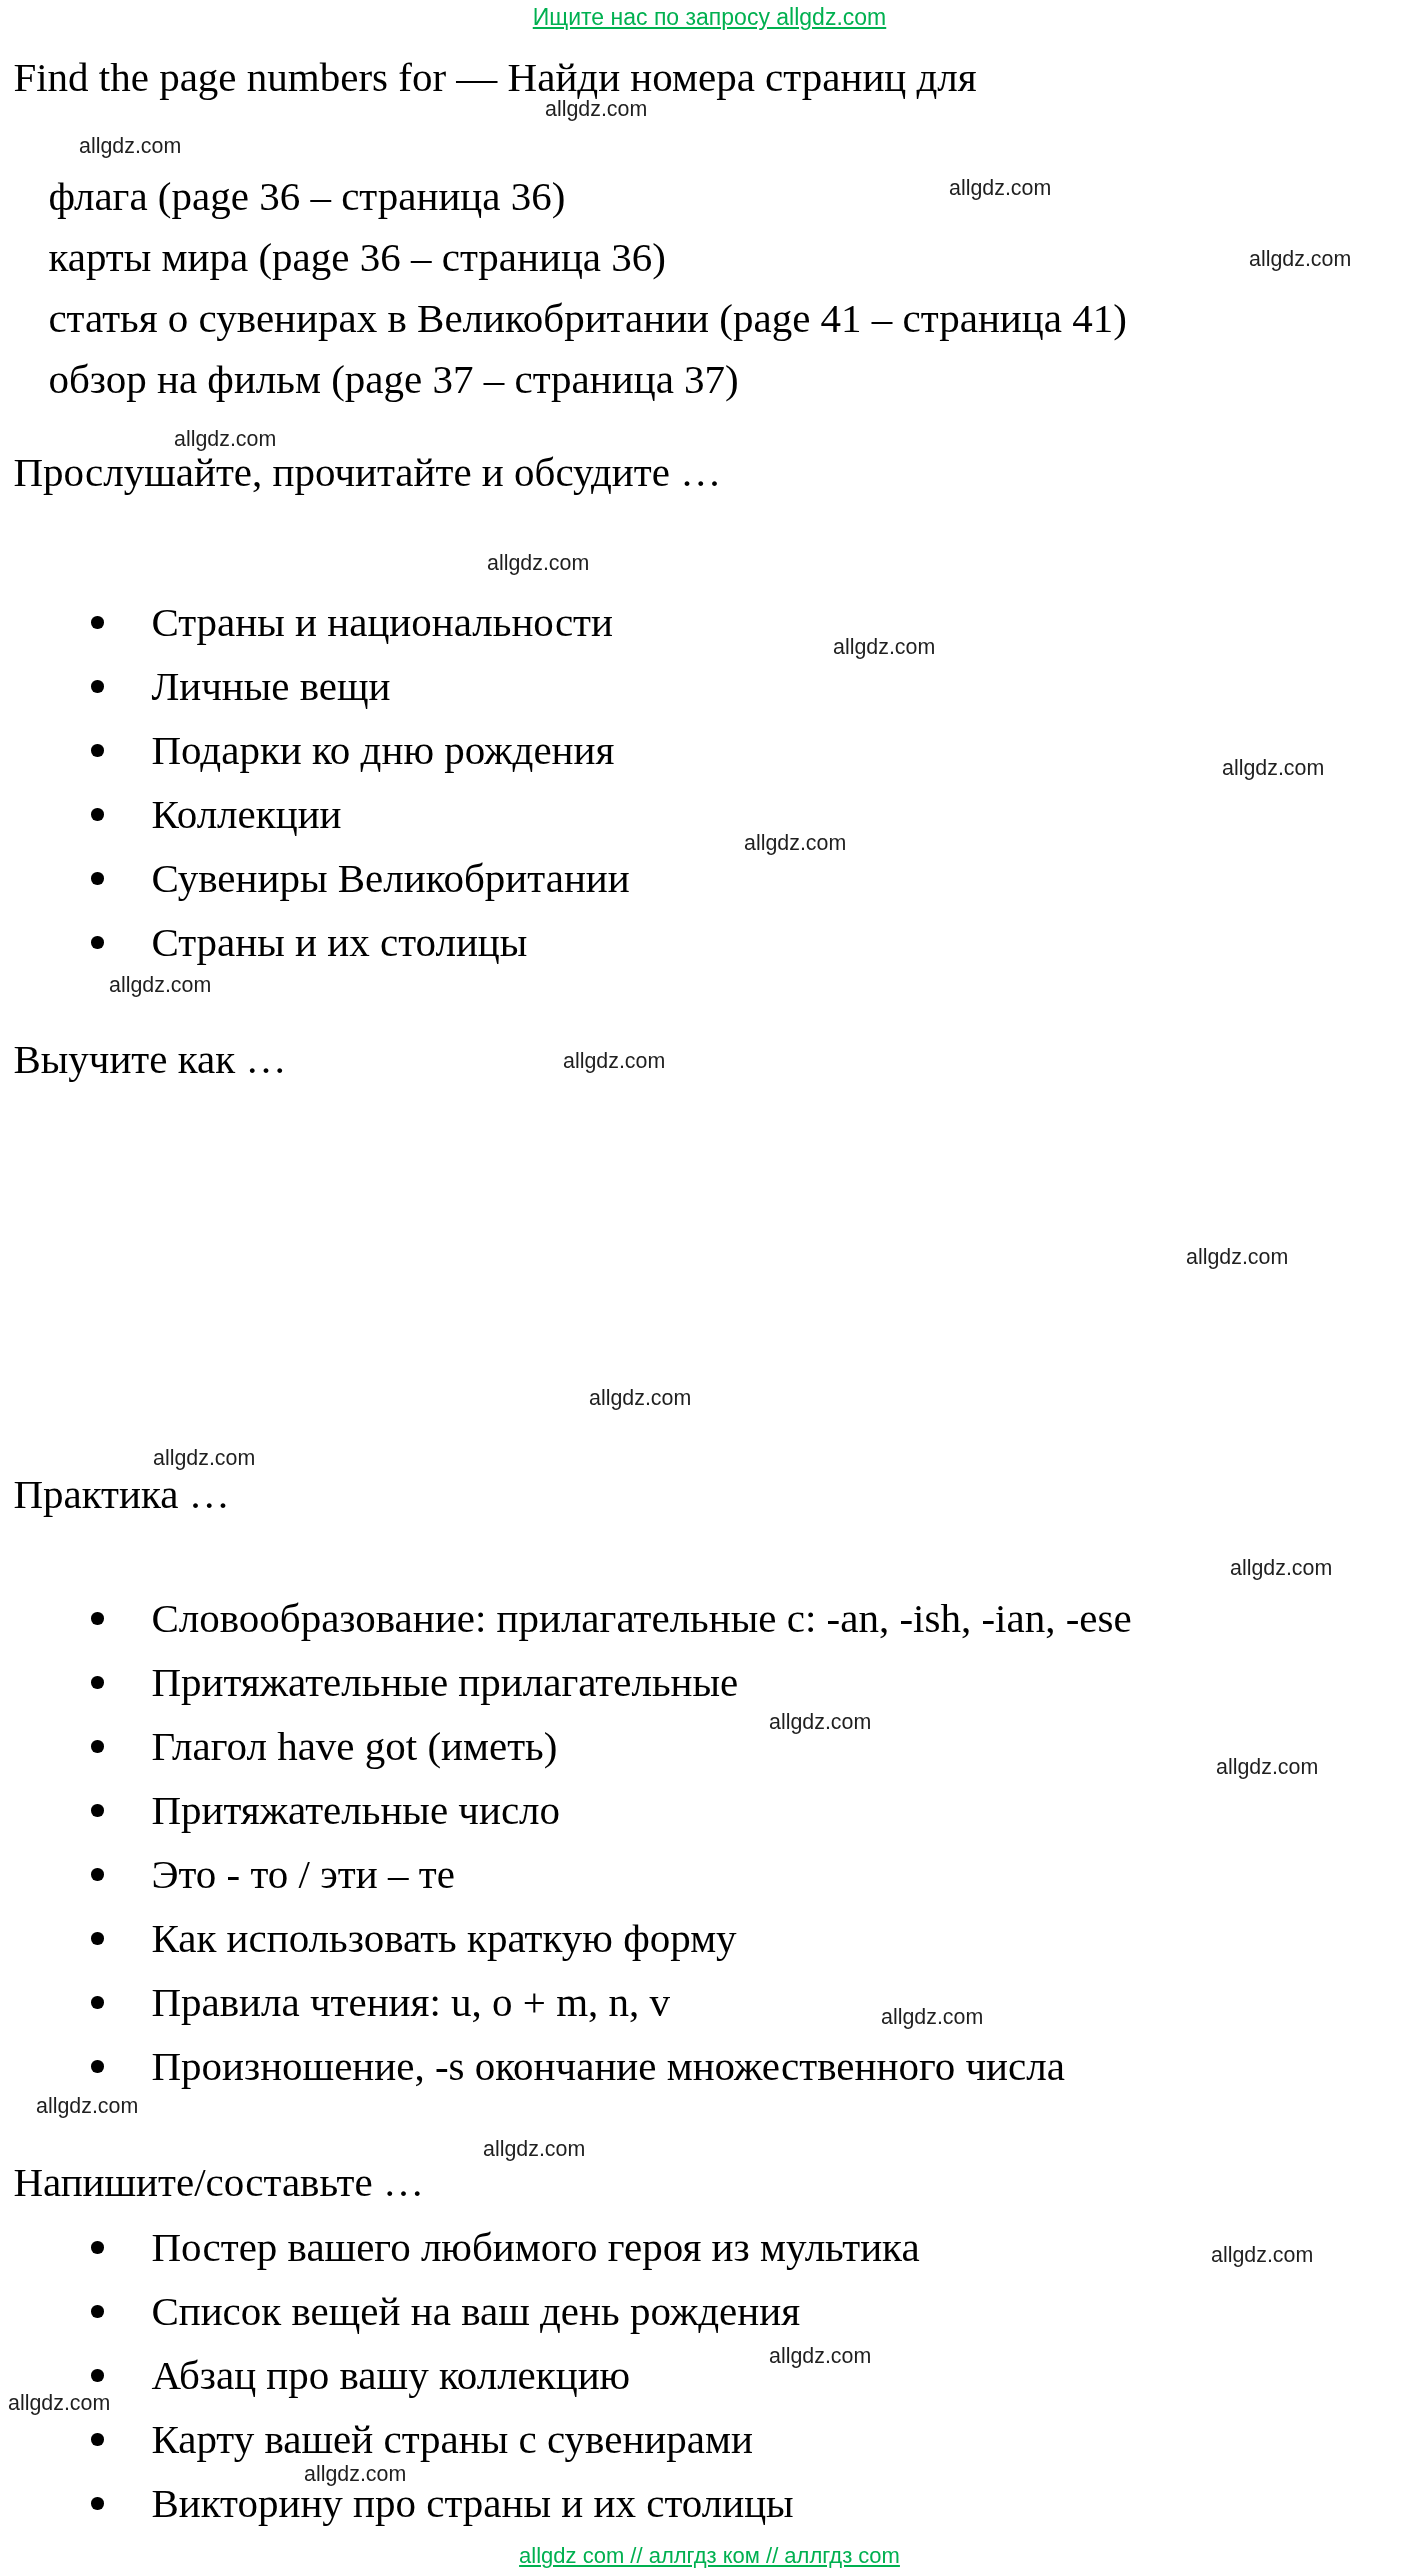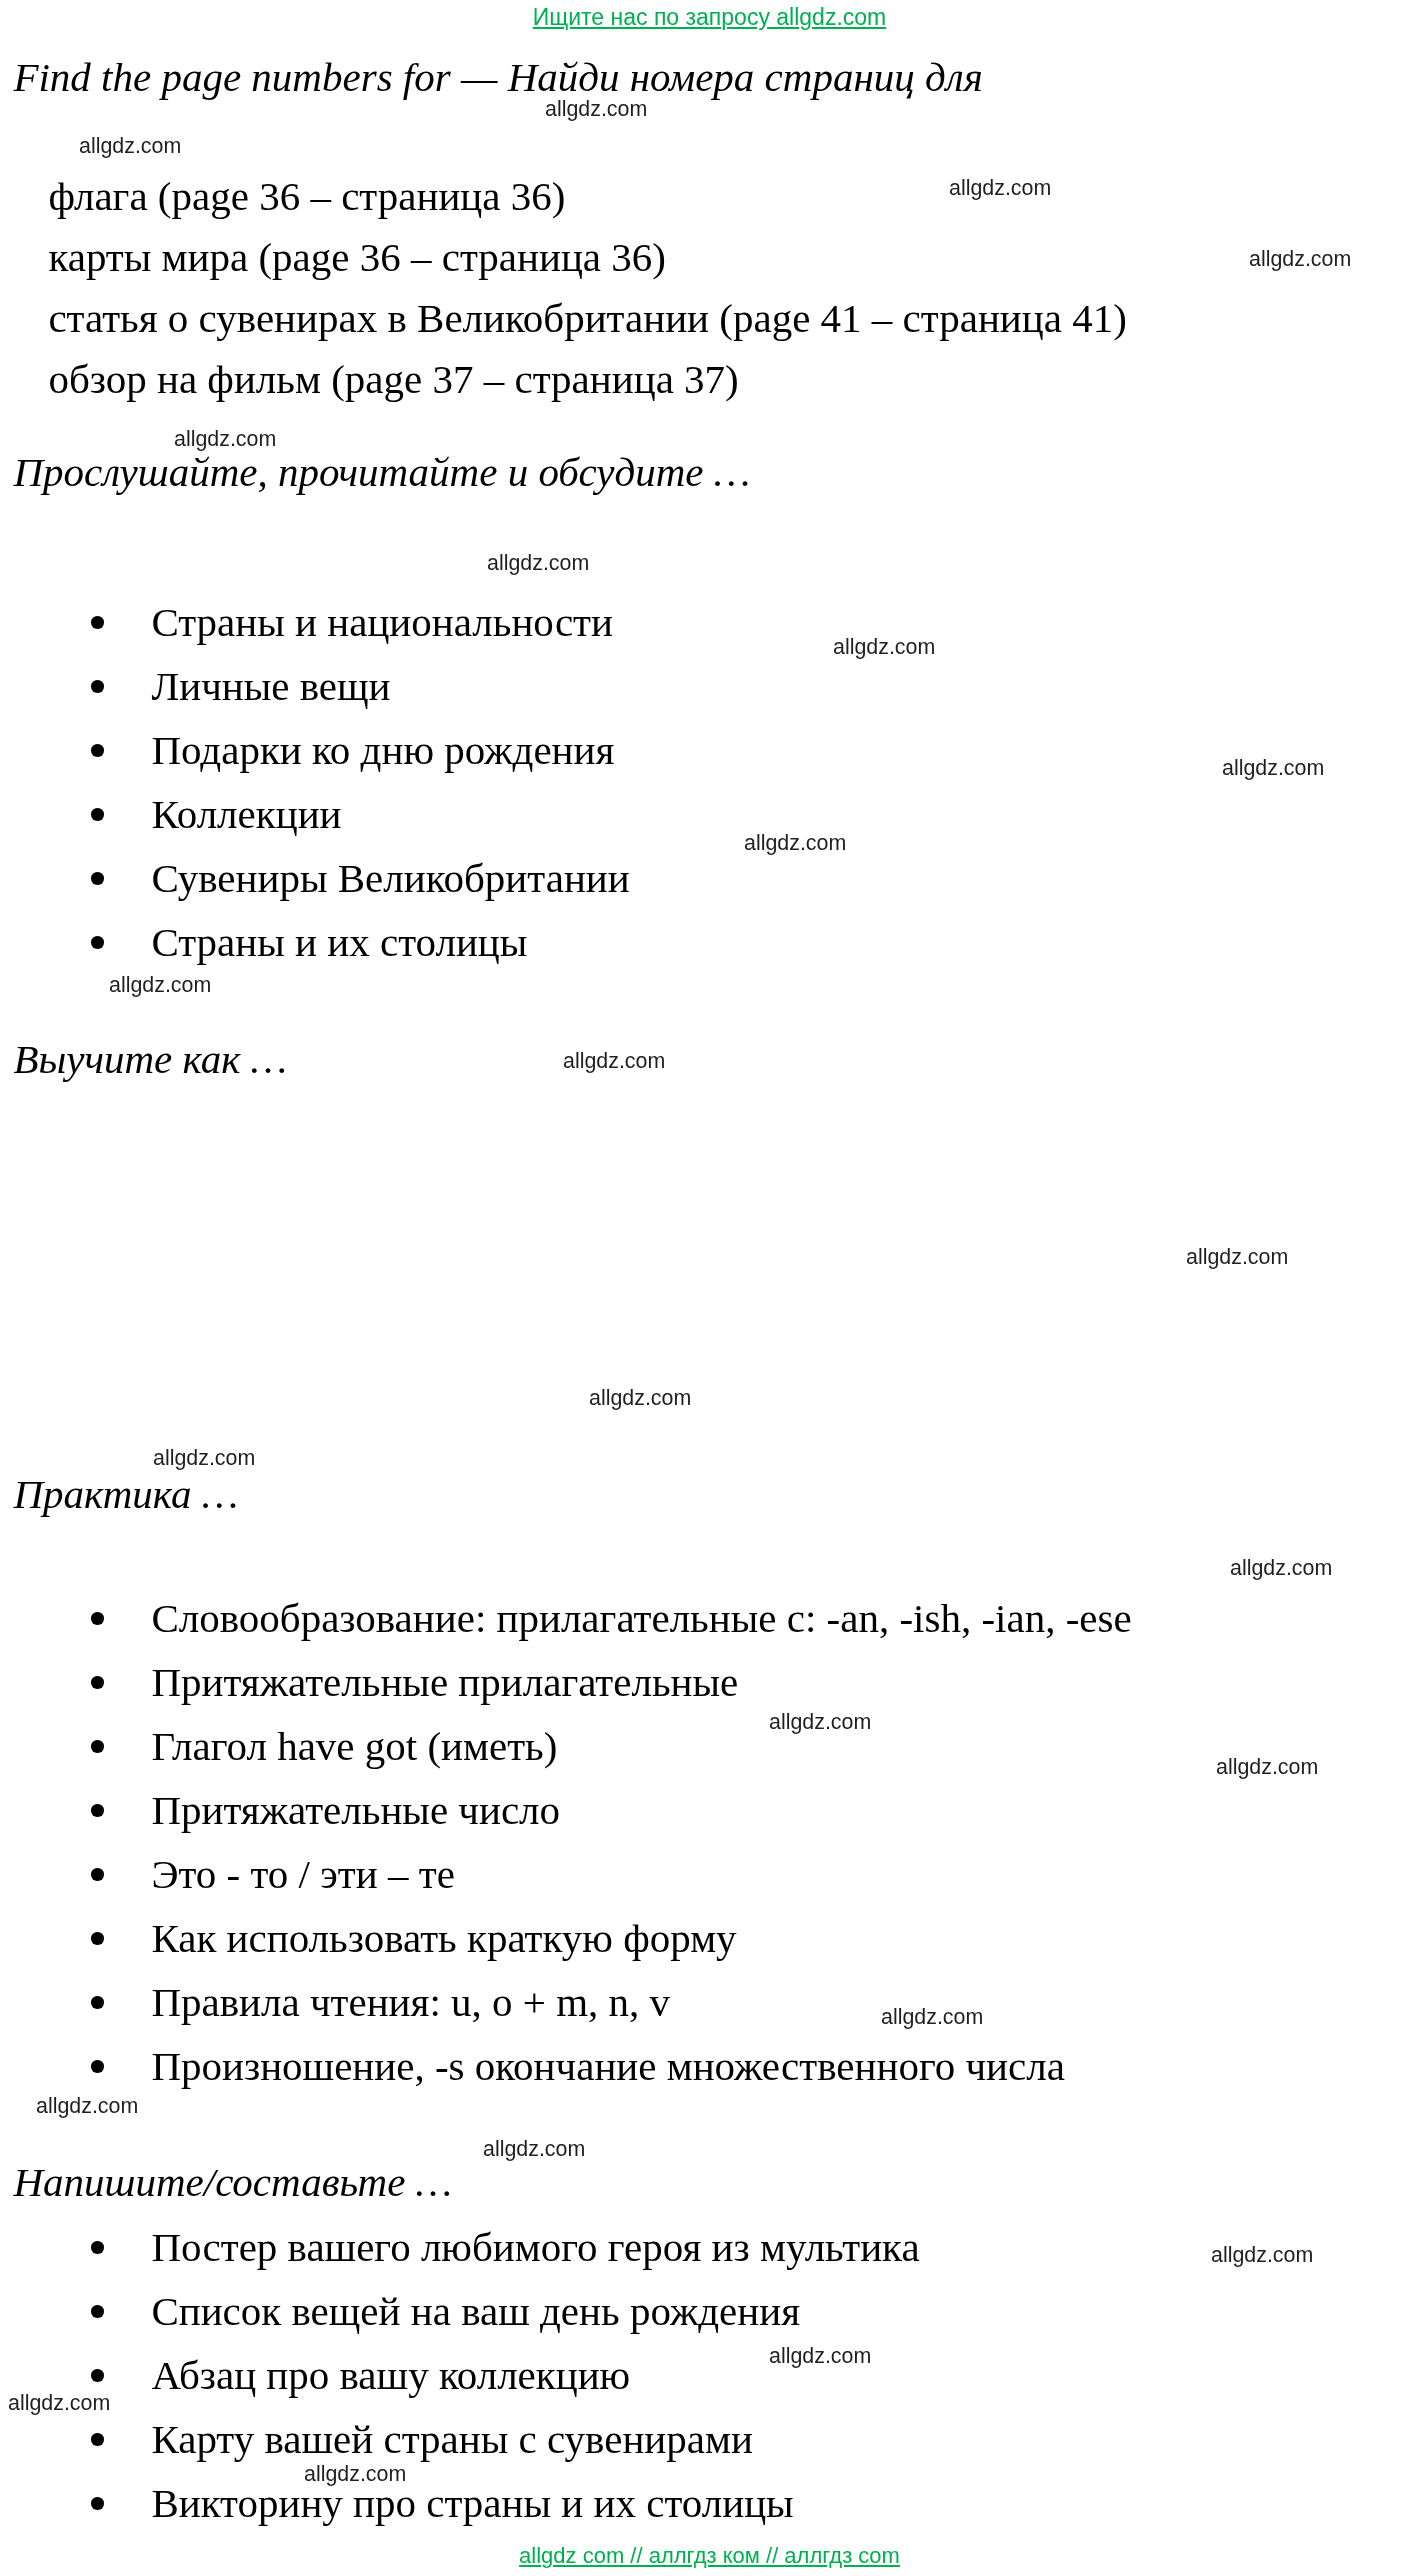--- a/index.html
+++ b/index.html
@@ -25,21 +25,20 @@
     text-decoration: underline;
   }
   .green-top { top: 3.6px; }
   .green-bottom { top: 2542px; font-size: 22px; }
   .h {
     position: absolute;
     left: 13.4px;
     font-size: 41px;
     line-height: 53px;
     white-space: nowrap;
-    font-style: italic;
   }
   .para {
     position: absolute;
     left: 13.4px;
     top: 166px;
     font-size: 41px;
   }
   .para .pline {
     height: 61px;
     line-height: 61px;

